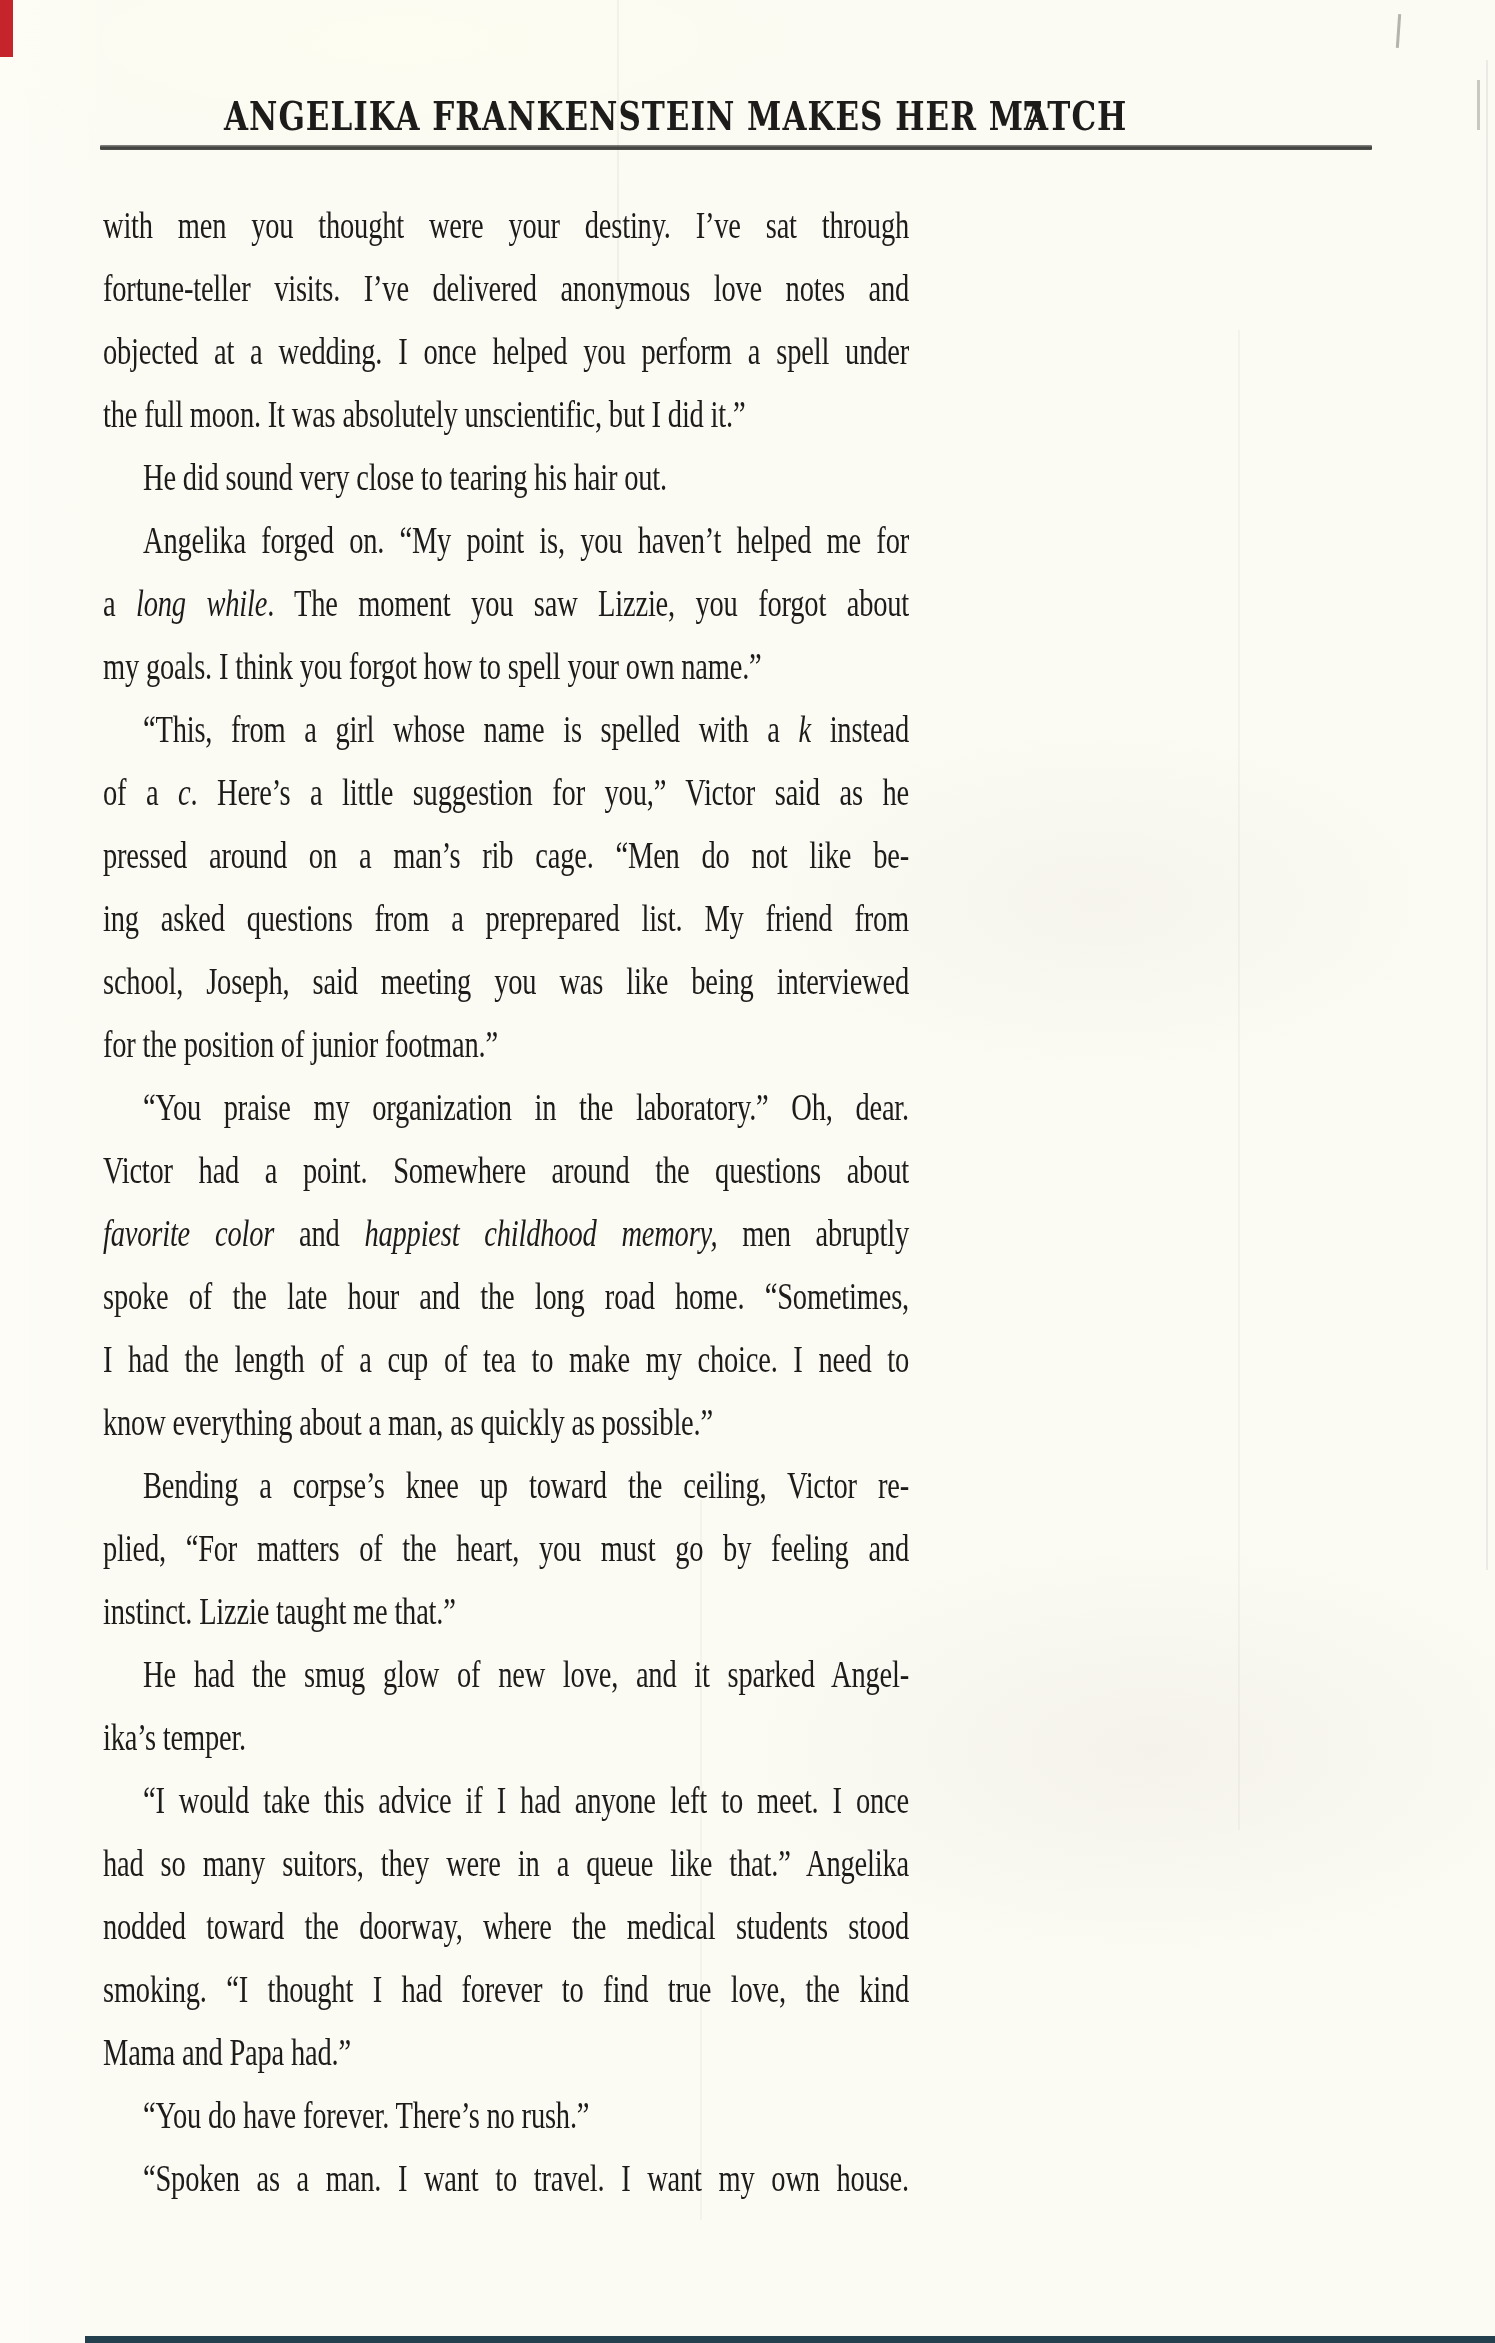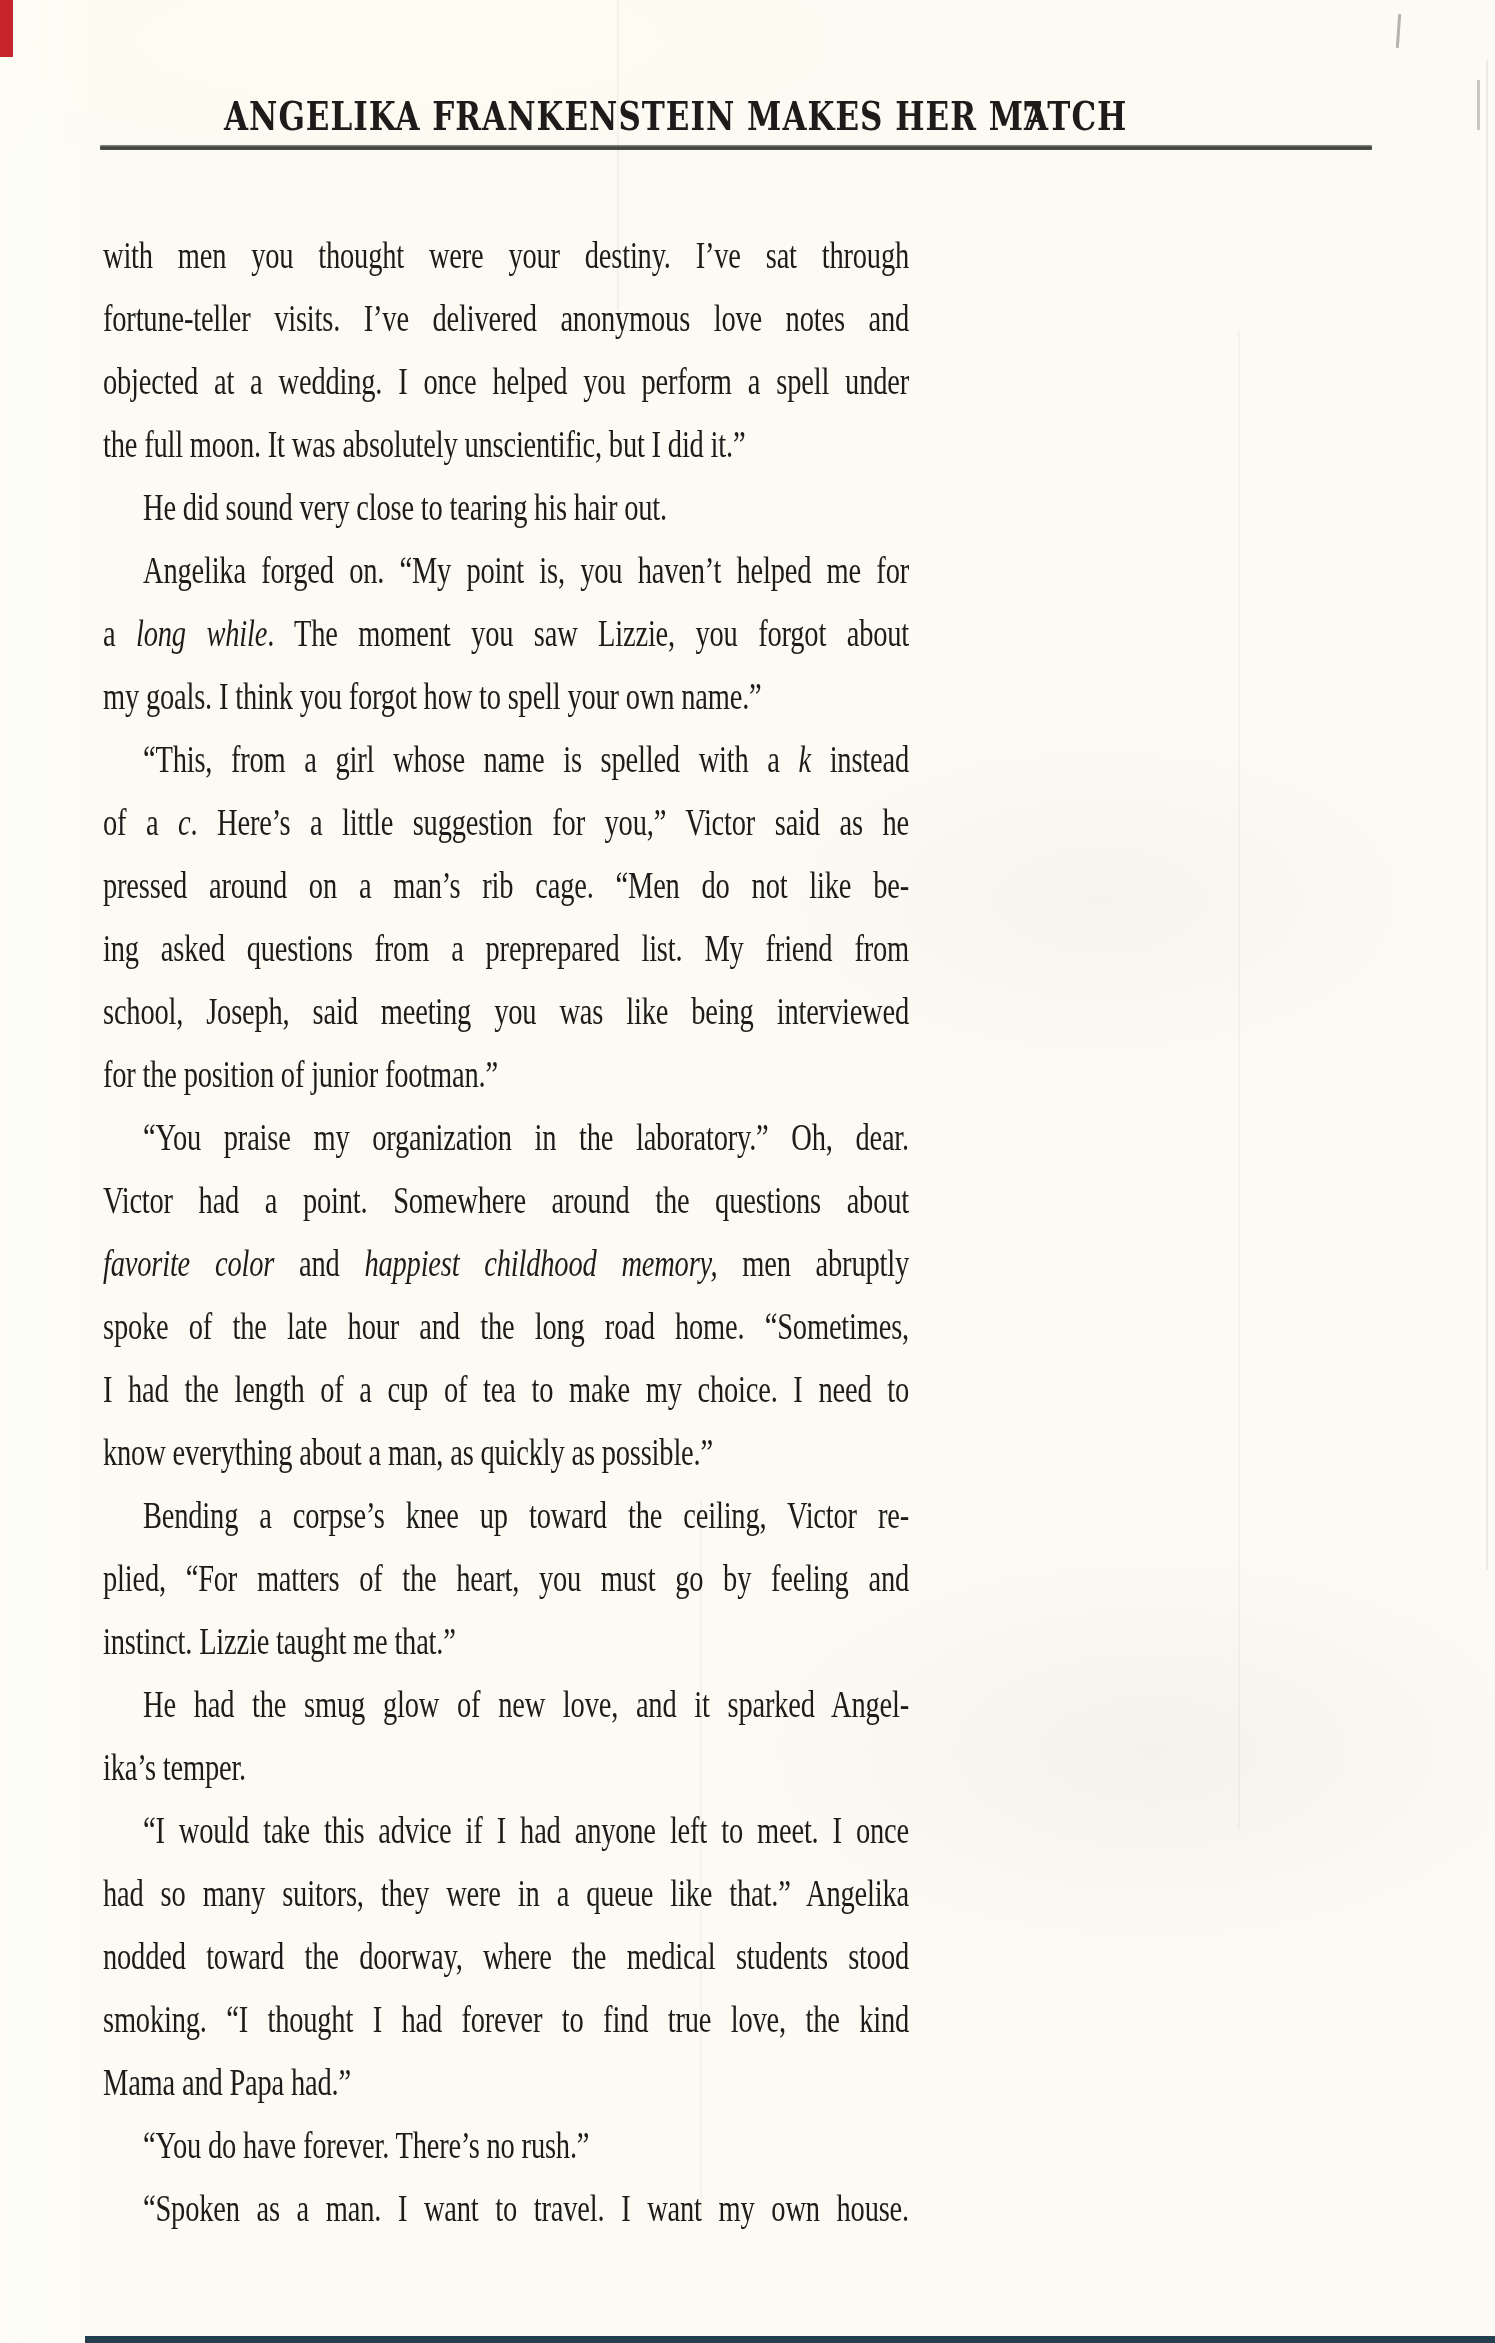--- a/index.html
+++ b/index.html
@@ -30,21 +30,21 @@
     font-weight:bold;font-size:31px;line-height:44px;
     color:var(--ink,#1d1c1a);
     transform:scaleY(1.28);transform-origin:0 50%;
   }
   .head-rule{
     position:absolute;left:100px;top:145px;width:1272px;height:5px;
     background:linear-gradient(180deg,#8a8a86,#3c3c3a 55%,#555550);
     border-radius:1px;
   }
   
-  .text-block{position:absolute;left:103px;top:224px;width:806px;}
+  .text-block{position:absolute;left:103px;top:194px;width:806px;}
   .line{
     height:63px;line-height:63px;font-size:28.5px;letter-spacing:-0.2px;
     color:var(--ink,#1d1c1a);
     transform:scaleY(1.32);transform-origin:0 50%;
     overflow:visible;white-space:nowrap;
   }
   .line.just{text-align:justify;text-align-last:justify;}
   .line.ind{text-indent:40px;}
   .it{font-style:italic;}
   

